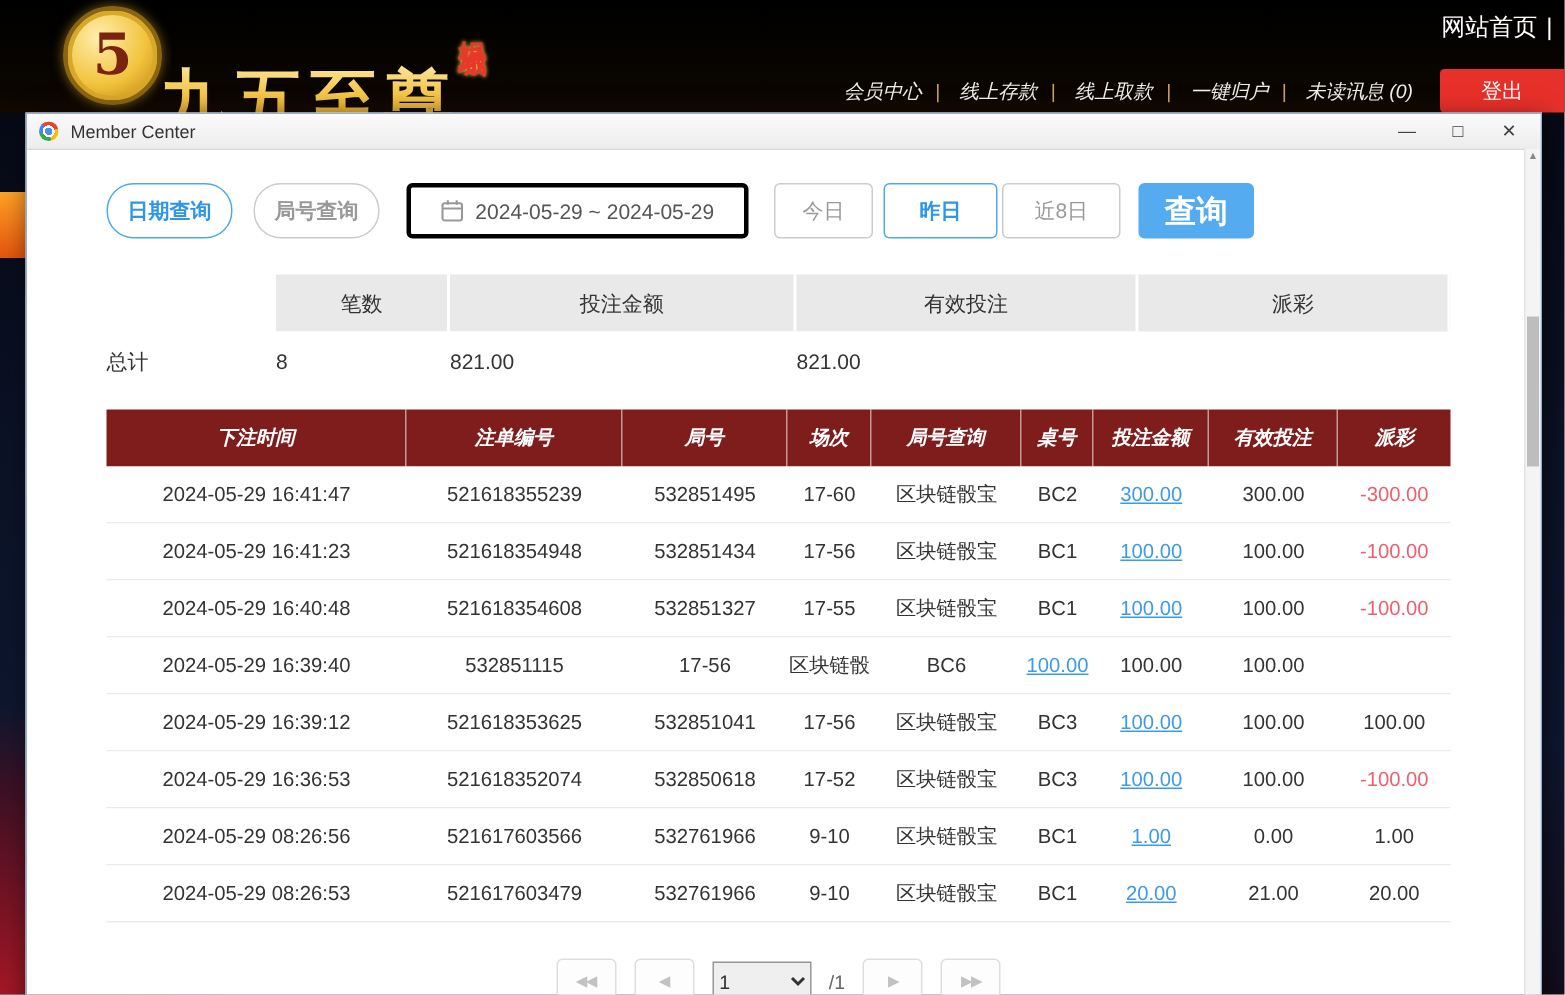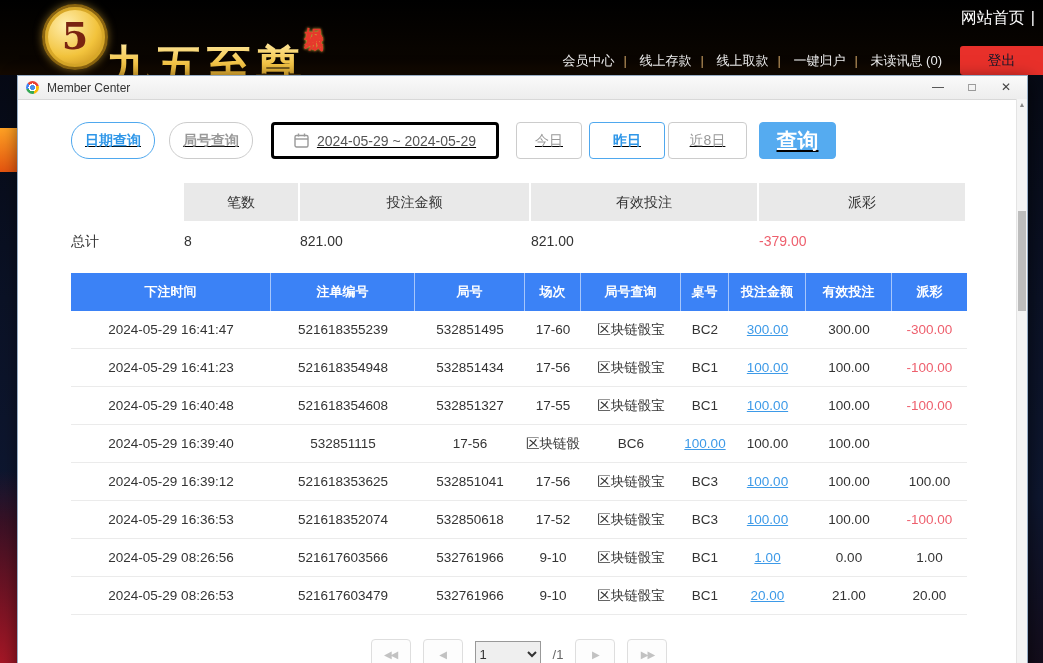--- a/index.html
+++ b/index.html
@@ -23,39 +23,39 @@
   .logo-title{position:absolute;left:106px;top:22px;
     font:700 46px/60px "DejaVu Serif",serif;letter-spacing:4px;
     background:linear-gradient(180deg,#ffeeb0 0%,#f3c445 45%,#a86c08 100%);
     -webkit-background-clip:text;background-clip:text;color:transparent;margin-top:15px;}
   .logo-sub{position:absolute;left:301px;top:12px;height:62px;
     writing-mode:vertical-rl;font-size:19px;font-weight:700;color:#e6392c;
     text-shadow:0 0 3px rgba(245,200,70,.9);letter-spacing:2px;}
   .top-link-row{position:absolute;right:8px;top:8px;color:#fff;font-size:16px;white-space:nowrap;}
   .top-link-row a{color:#fff;text-decoration:none;margin-right:6px;}
   .site-nav{position:absolute;right:92px;top:52px;color:#eee;font-size:13px;white-space:nowrap;}
-  .site-nav span.lnk{margin:4px 9px;cursor:pointer;}
+  .site-nav span.lnk{margin:4px 9px;cursor:pointer;font-style:italic;}
   .site-nav span.sep{color:#c9a063;}
   .logout-btn{position:absolute;right:0;top:46px;width:83px;height:29px;border:none;
-    background:#e8302a;color:#0f172a;font-size:14px;border-radius:3px 0 0 3px;cursor:pointer;}
+    background:#e8302a;color:#ffffff;font-size:14px;border-radius:3px 0 0 3px;cursor:pointer;}
   
   .window{position:absolute;left:17px;top:75px;width:1011px;height:620px;background:#fff;
     border:1px solid #98aec6;box-shadow:2px 4px 16px rgba(0,0,0,.55);box-sizing:border-box;overflow:hidden;}
   .titlebar{height:23px;background:linear-gradient(180deg,#fafafa,#ededed);
     border-bottom:1px solid #d8d8d8;display:flex;align-items:center;position:relative;}
   .win-icon{width:13px;height:13px;border-radius:50%;margin:0 8px 0 8px;flex:0 0 auto;
     background:radial-gradient(circle at center,#4a90e8 0 2.5px,#fff 2.5px 4px,transparent 4px),
       conic-gradient(from -45deg,#ea4335 0 120deg,#fbbc05 0 210deg,#34a853 0 300deg,#4285f4 0 360deg);}
   .win-title{font-size:12px;color:#333;}
   .win-controls{position:absolute;right:4px;top:0;height:23px;display:flex;}
   .win-btn{width:34px;height:23px;border:none;background:transparent;color:#444;
     font-size:12px;line-height:23px;text-align:center;cursor:pointer;padding:0;}
   
   .content{margin:22px 62px 0 53px;width:896px;}
-  .query-row{display:flex;align-items:flex-end;height:37px;text-decoration:underline;}
+  .query-row{display:flex;align-items:flex-end;height:37px;}
   .btn{box-sizing:border-box;height:37px;background:#fff;border:1px solid #ccc;color:#999;
     font-size:14px;border-radius:4px;cursor:pointer;}
   .tab-btn{width:84px;border-radius:18px;font-weight:600;}
   .tab-btn.active{border:1px solid #4fa8ee;color:#2e96e8;}
   .tab-gap{margin-left:14px;}
   .date-box{box-sizing:border-box;margin-left:18px;width:228px;height:37px;border:3px solid #000000;
     border-radius:4px;display:flex;align-items:center;justify-content:center;gap:8px;cursor:pointer;}
   .date-box .dtxt{font-size:14px;color:#555;}
   .quick{margin-left:17px;width:66px;}
   .quick2{margin-left:7px;width:76px;}
@@ -65,21 +65,21 @@
     color:#fff;font-size:21px;border-radius:4px;cursor:pointer;font-weight:600;}
   
   .summary{margin-top:24px;display:grid;grid-template-columns:113px 116px 231px 228px 208px;}
   .sum-h{height:38px;line-height:38px;text-align:center;font-size:14px;color:#333;
     background:#e9e9e9;border-right:2px solid #fff;box-sizing:border-box;}
   .sum-h.blank{background:transparent;border-right:2px solid #fff;}
   .sum-h:last-child{border-right:none;}
   .sum-v{height:40px;line-height:40px;font-size:14px;color:#333;background:#fff;}
   
   .dtable{margin-top:12px;--cols:200px 144px 110px 56px 100px 48px 77px 86px 75px;}
-  .thead{display:grid;grid-template-columns:var(--cols);background:#3b82f6;}
+  .thead{display:grid;grid-template-columns:var(--cols);background:#7f1d1d;font-style:italic;}
   .th{height:38px;line-height:38px;text-align:center;color:#fff;font-size:13px;font-weight:600;
     border-right:1px solid rgba(255,255,255,.55);box-sizing:border-box;}
   .th:last-child{border-right:none;}
   .trow{display:grid;grid-template-columns:var(--cols);border-bottom:1px solid #ebebeb;background:#fff;}
   .td{height:37px;line-height:37px;text-align:center;font-size:13.5px;color:#333;overflow:hidden;}
   .bet-link{color:#3d9ae8;text-decoration:underline;cursor:pointer;}
   .neg{color:#ee5f6d;}
   
   .pager{margin-top:24px;display:flex;align-items:center;justify-content:center;gap:12px;}
   .pg-btn{box-sizing:border-box;width:40px;height:30px;background:#fdfdfd;border:1px solid #dedede;
@@ -149,21 +149,20 @@
     <div class="summary">
       <div class="sum-h blank"></div>
       <div class="sum-h">笔数</div>
       <div class="sum-h">投注金额</div>
       <div class="sum-h">有效投注</div>
       <div class="sum-h">派彩</div>
       <div class="sum-v">总计</div>
       <div class="sum-v">8</div>
       <div class="sum-v">821.00</div>
       <div class="sum-v">821.00</div>
-      <div class="sum-v money-check neg">-379.00</div>
     </div>
 
     <div class="dtable">
       <div class="thead">
         <div class="th">下注时间</div>
         <div class="th">注单编号</div>
         <div class="th">局号</div>
         <div class="th">场次</div>
         <div class="th">局号查询</div>
         <div class="th">桌号</div>

